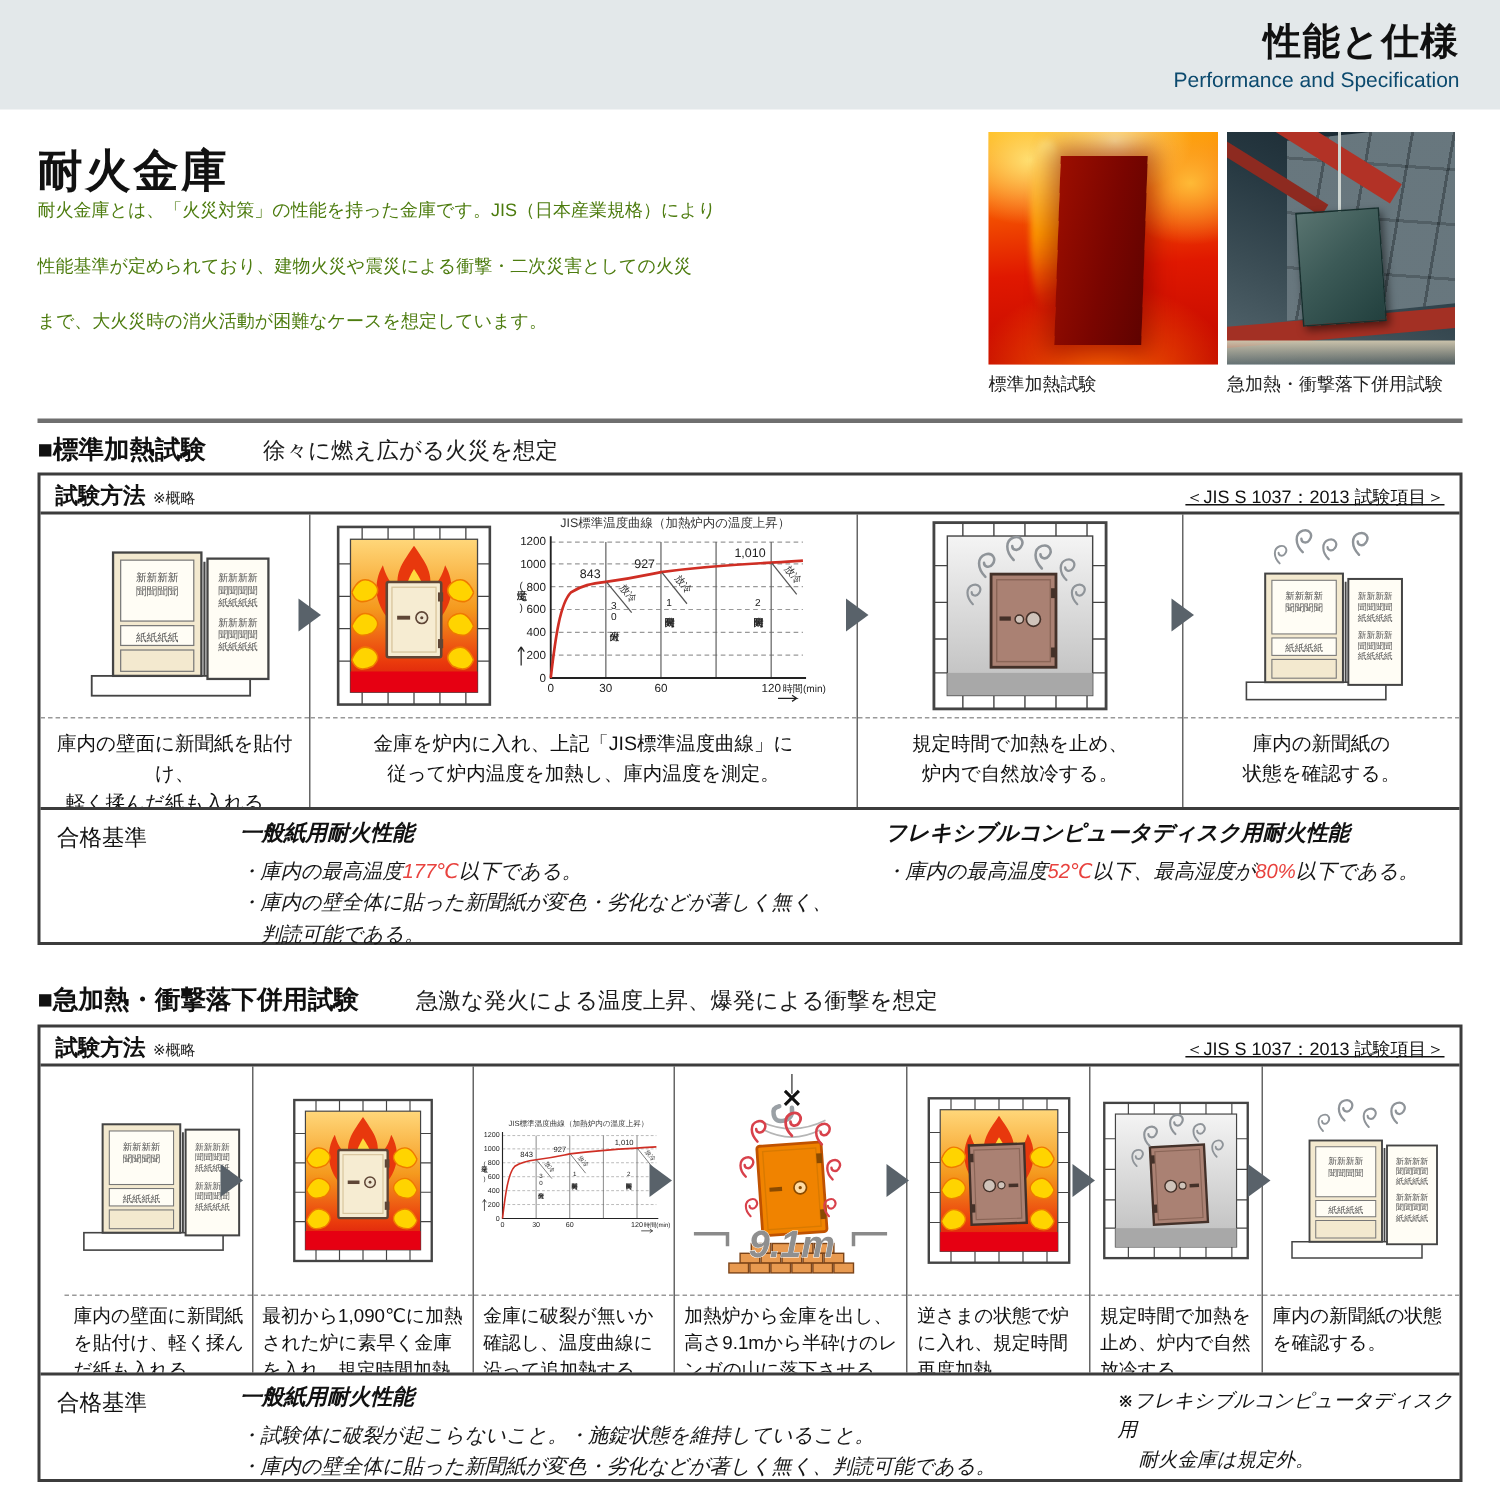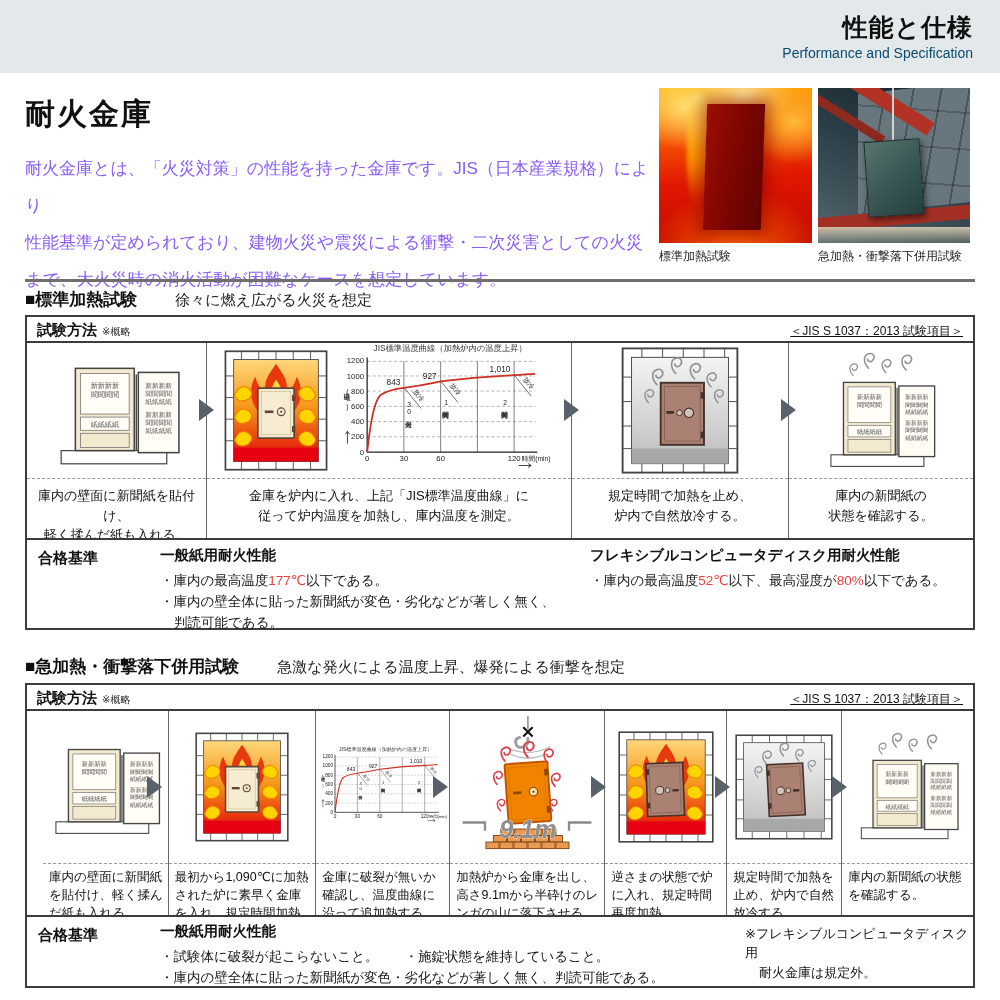--- a/index.html
+++ b/index.html
@@ -7,21 +7,21 @@
   body { width:1000px; height:1000px; position:relative; font-family:"Liberation Sans","DejaVu Sans",sans-serif; color:#111; }
   .page { position:absolute; inset:0; width:1000px; height:1000px; background:#fff; overflow:hidden; }
 
   
   .band { position:absolute; top:0; left:0; width:1000px; height:73px; background:#e3e8ea; }
   .jp-title { position:absolute; top:11px; right:27px; font-size:25px; font-weight:bold; color:#101010; letter-spacing:1px; }
   .en-title { position:absolute; top:45px; right:27px; font-size:14px; color:#0c4a6e; }
 
   
   .main-title { position:absolute; top:94px; left:25px; font-size:30px; font-weight:bold; letter-spacing:2px; }
-  .intro { position:absolute; top:150px; left:25px; width:630px; font-size:17px; line-height:37px; color:#8b5cf6; }
+  .intro { position:absolute; top:122px; left:25px; width:630px; font-size:12px; line-height:37px; color:#4d7c0f; }
 
   .photo { position:absolute; top:88px; height:155px; overflow:hidden; }
   #photo1 { left:659px; width:153px;
     background:
       radial-gradient(55% 40% at 18% 12%, rgba(255,228,120,.95), rgba(255,228,120,0) 70%),
       radial-gradient(50% 38% at 88% 22%, rgba(255,196,60,.9), rgba(255,196,60,0) 70%),
       radial-gradient(45% 30% at 55% 4%, rgba(255,240,180,.85), rgba(255,240,180,0) 75%),
       radial-gradient(75% 55% at 50% 108%, #ff6a00, rgba(255,106,0,0) 78%),
       linear-gradient(175deg,#ffb100 0%,#f75b00 28%,#e01800 58%,#c00800 100%);
   }
@@ -70,28 +70,28 @@
   .ill { display:flex; align-items:center; justify-content:center; overflow:hidden; }
   #box1 .ill { height:135px; }
   #box2 .ill { height:152px; }
   .cap { flex:1; border-top:1px dashed #999; font-size:13px; line-height:1.5; color:#111; overflow:hidden; }
   #box1 .cap { text-align:center; padding-top:7px; }
   #box2 .cap { text-align:left; padding:4px 5px 0 6px; font-size:12.5px; line-height:1.45; }
 
   .kijun { position:relative; border-top:2px solid #3c3c3c; }
   #box1 .kijun { height:88px; }
   #box2 .kijun { height:61px; }
-  .kt { position:absolute; left:11px; top:9px; font-size:15px; font-weight:bold;text-align:center; }
-  .kcol { position:absolute; top:6px; }
+  .kt { position:absolute; left:11px; top:9px; font-size:15px; font-weight:normal;text-align:center; }
+  .kcol { position:absolute; top:6px;font-style:italic; }
   #k1a { left:133px; } #k1b { left:563px; }
   #k2a { left:133px; top:5px; } #k2note { left:718px; top:7px; font-size:13px; line-height:19px; }
   .khead { font-size:14.5px; font-weight:bold; margin-bottom:5px; }
   .kline { font-size:13.5px; line-height:21px; color:#161616; }
   .kline.indent { padding-left:14px; }
-  .gap-span { margin-left:26px; }
+  .gap-span { }
   .red { color:#e8423e; }
 
   .arr { position:absolute; width:0; height:0; border-left:15px solid #59626a;
          border-top:11px solid transparent; border-bottom:11px solid transparent; }
   .defs-holder { position:absolute; width:0; height:0; overflow:hidden; }
 </style>
 </head>
 <body>
 
 <svg class="defs-holder" aria-hidden="true">

